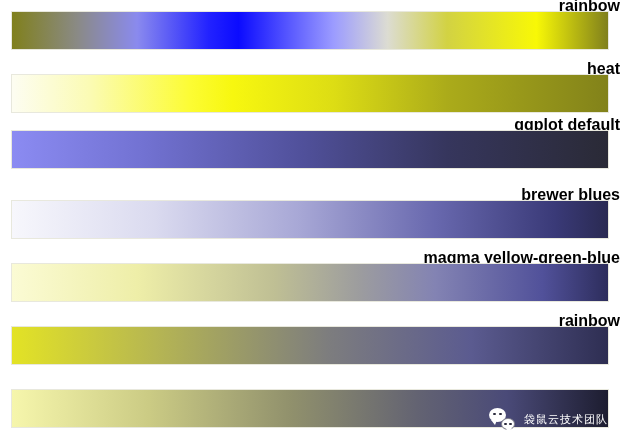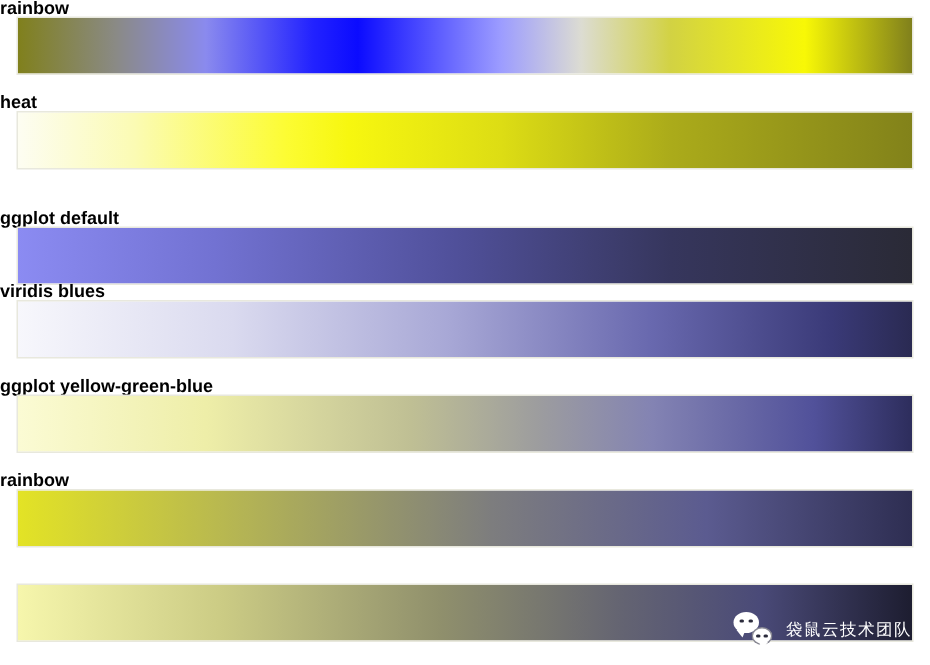--- a/index.html
+++ b/index.html
@@ -28,22 +28,22 @@
     left: 0;
     width: 620px;
     height: 63px;
   }
 
   .scale-title {
     position: absolute;
     left: 0;
     top: 0;
     width: 620px;
-    text-align: left;
-    font-size: 12px;
+    text-align: right;
+    font-size: 16px;
     font-weight: bold;
     color: #000000;
     line-height: 11px;
     letter-spacing: 0px;
     white-space: nowrap;
   }
 
   .scale-bar {
     position: absolute;
     left: 11px;
@@ -289,32 +289,32 @@
   <div class="scale-row" style="top:0px;">
     <div class="scale-title">rainbow</div>
     <div class="scale-bar bar-rainbow" style="background: linear-gradient(to right, rgb(128, 128, 28) 0%, rgb(138, 138, 134) 11%, rgb(138, 138, 238) 21%, rgb(34, 34, 255) 33%, rgb(11, 11, 255) 38%, rgb(156, 156, 255) 54%, rgb(220, 220, 210) 63%, rgb(210, 210, 67) 73%, rgb(248, 248, 6) 88%, rgb(128, 128, 28) 100%);"></div>
   </div>
 
   <div class="scale-row" style="top:63px;">
     <div class="scale-title">heat</div>
     <div class="scale-bar bar-heat" style="background: linear-gradient(to right, rgb(253, 253, 242) 0%, rgb(251, 251, 180) 13%, rgb(252, 252, 51) 30%, rgb(247, 247, 15) 37%, rgb(221, 221, 20) 54%, rgb(171, 171, 26) 73%, rgb(130, 130, 26) 100%);"></div>
   </div>
 
-  <div class="scale-row" style="top:140px;">
+  <div class="scale-row" style="top:119px;">
     <div class="scale-title">ggplot default</div>
     <div class="scale-bar bar-ggplot" style="background: linear-gradient(to right, rgb(139, 139, 242) 0%, rgb(114, 114, 210) 22%, rgb(80, 80, 154) 49%, rgb(54, 54, 93) 73%, rgb(42, 42, 54) 100%);"></div>
   </div>
 
   <div class="scale-row" style="top:189px;">
-    <div class="scale-title">viridis blues</div>
+    <div class="scale-title">brewer blues</div>
     <div class="scale-bar bar-brewer-blues" style="background: linear-gradient(to right, rgb(247, 247, 252) 0%, rgb(218, 218, 239) 24%, rgb(168, 168, 214) 48%, rgb(104, 104, 174) 71%, rgb(58, 58, 120) 91%, rgb(42, 42, 82) 100%);"></div>
   </div>
 
   <div class="scale-row" style="top:252px;">
-    <div class="scale-title">ggplot yellow-green-blue</div>
+    <div class="scale-title">magma yellow-green-blue</div>
     <div class="scale-bar bar-brewer-ygb" style="background: linear-gradient(to right, rgb(251, 251, 212) 0%, rgb(238, 238, 168) 21%, rgb(191, 191, 148) 44%, rgb(157, 157, 158) 58%, rgb(131, 131, 179) 71%, rgb(81, 81, 154) 89%, rgb(45, 45, 92) 100%);"></div>
   </div>
 
   <div class="scale-row" style="top:315px;">
     <div class="scale-title">rainbow</div>
     <div class="scale-bar bar-viridis" style="background: linear-gradient(to right, rgb(227, 227, 37) 0%, rgb(180, 180, 84) 25%, rgb(125, 125, 126) 53%, rgb(91, 91, 144) 77%, rgb(46, 46, 82) 100%);"></div>
   </div>
 
   <div class="scale-row" style="top:378px;">
     <div class="scale-bar bar-magma" style="background: linear-gradient(to right, rgb(246, 246, 172) 0%, rgb(203, 203, 132) 23%, rgb(144, 144, 108) 47%, rgb(99, 99, 114) 68%, rgb(74, 74, 120) 83%, rgb(29, 29, 48) 100%);"></div>

